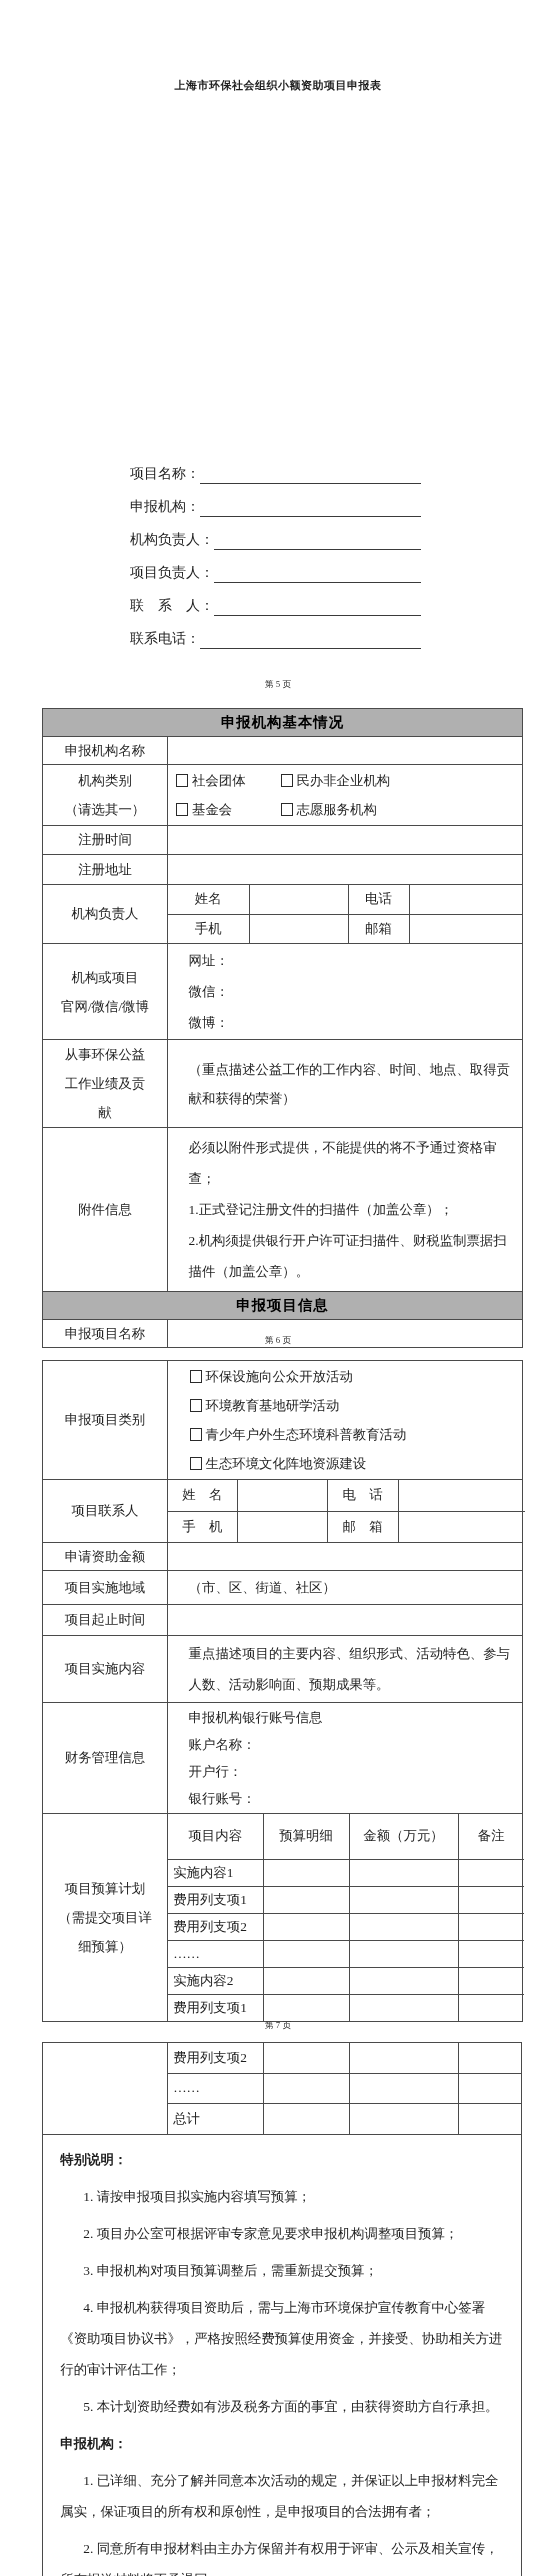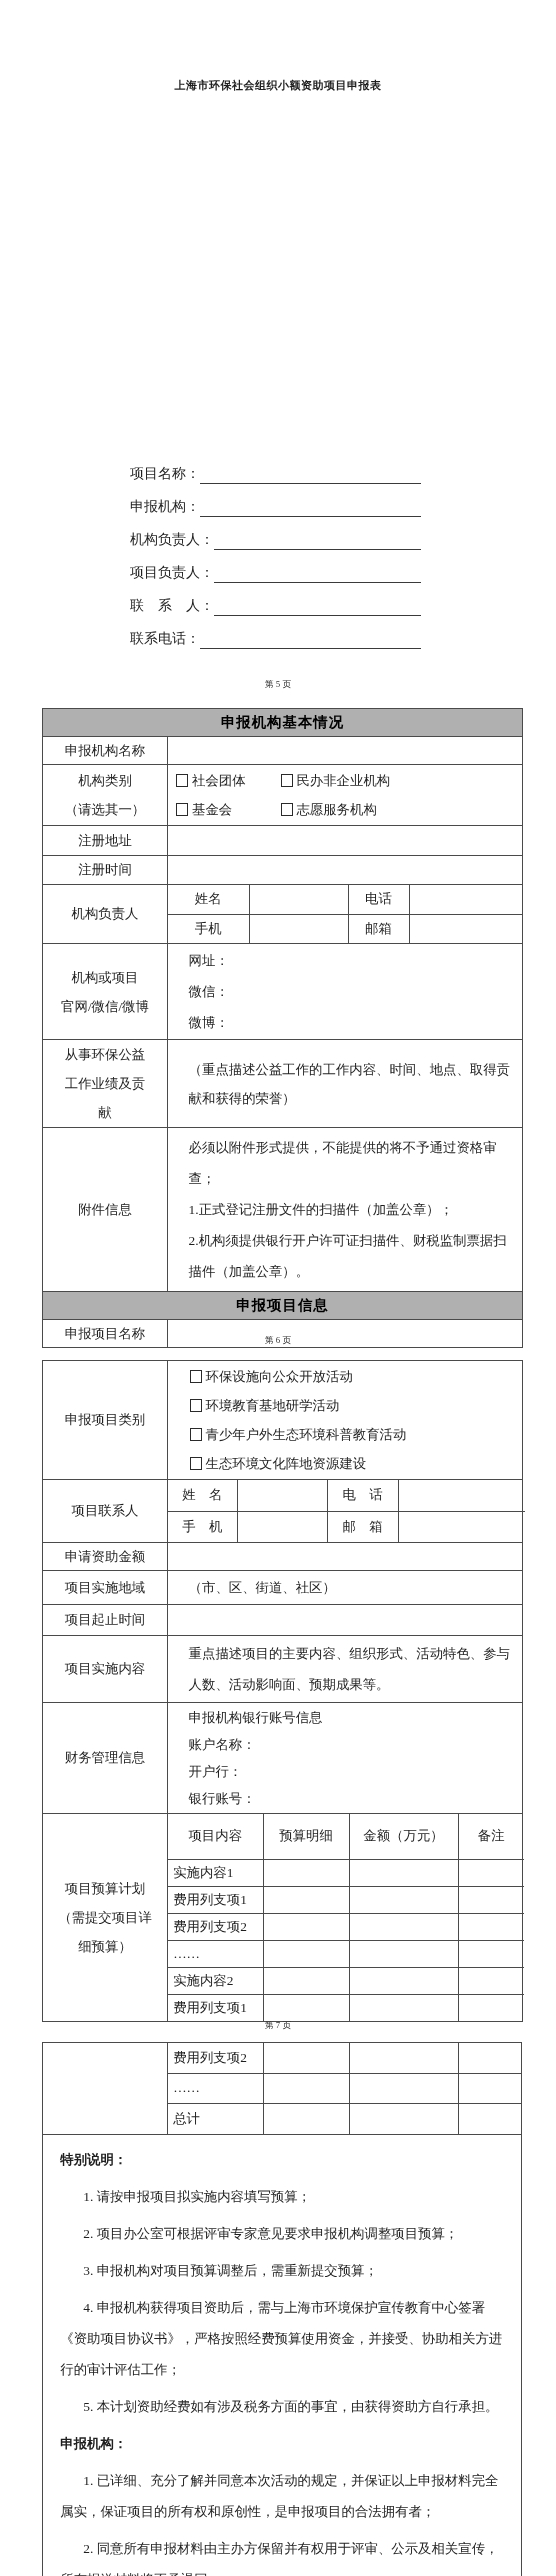--- a/index.html
+++ b/index.html
@@ -115,26 +115,26 @@
           <div class="optline">
             <span class="opt1"><span class="cb"></span><span>社会团体</span></span>
             <span><span class="cb"></span><span>民办非企业机构</span></span>
           </div>
           <div class="optline">
             <span class="opt1"><span class="cb"></span><span>基金会</span></span>
             <span><span class="cb"></span><span>志愿服务机构</span></span>
           </div>
         </td>
       </tr>
+      <tr style="height:29px">
+        <td class="lbl">注册时间</td>
+        <td></td>
+      </tr>
       <tr style="height:30px">
         <td class="lbl">注册地址</td>
-        <td></td>
-      </tr>
-      <tr style="height:29px">
-        <td class="lbl">注册时间</td>
         <td></td>
       </tr>
       <tr style="height:59px">
         <td class="lbl">机构负责人</td>
         <td class="nopad">
           <table class="sub">
             <colgroup>
                 <col style="width:81px">
                 <col style="width:99px">
                 <col style="width:61px">

